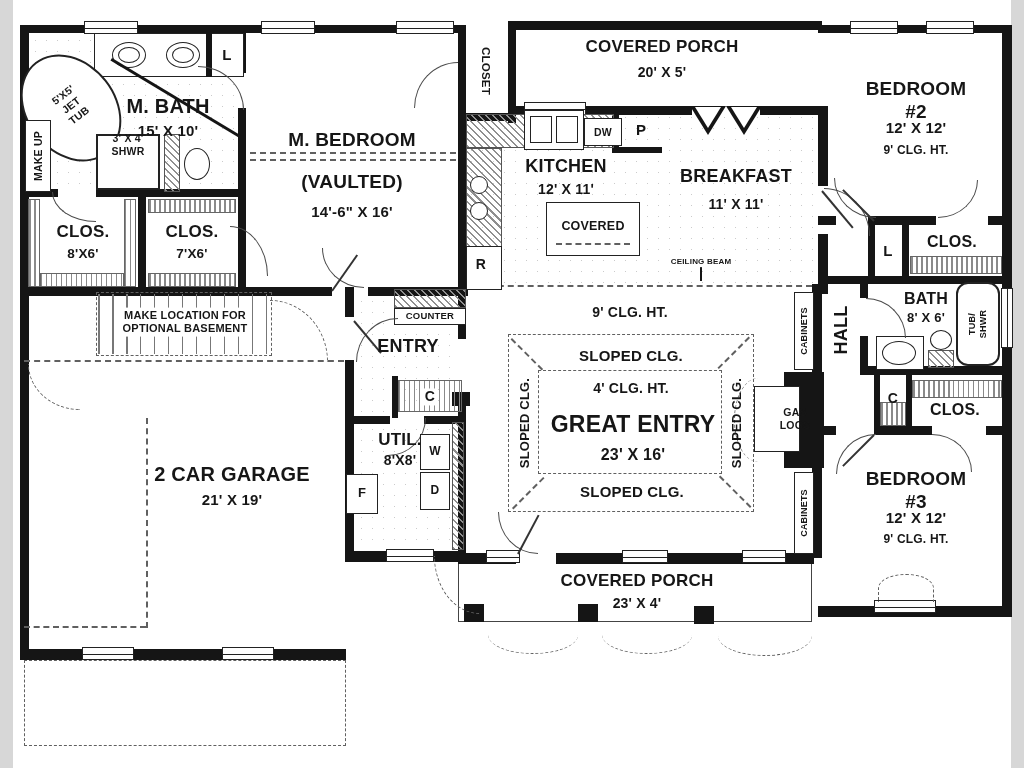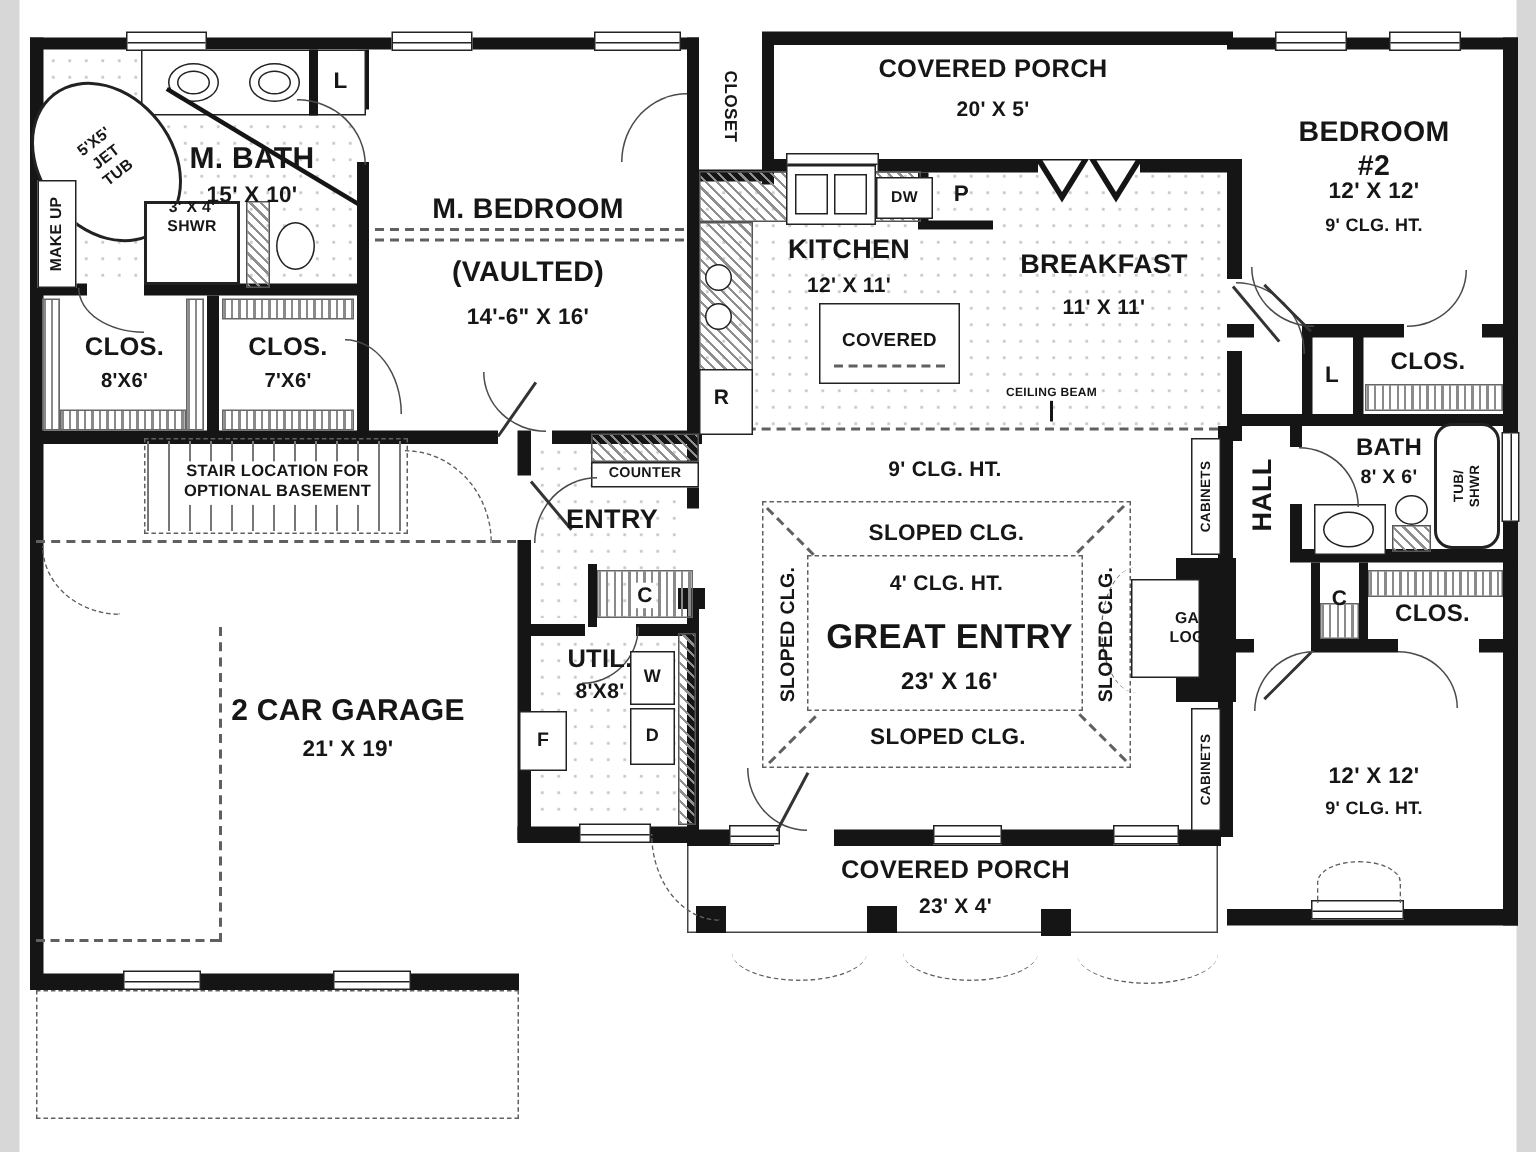--- a/index.html
+++ b/index.html
@@ -255,35 +255,36 @@
   <div class="lbl" style="left:916px;top:128px;font-size:15px">12' X 12'</div>
   <div class="lbl" style="left:916px;top:150px;font-size:12px">9' CLG. HT.</div>
   <div class="lbl" style="left:888px;top:251px;font-size:15px">L</div>
   <div class="lbl" style="left:952px;top:242px;font-size:16px">CLOS.</div>
   <div class="lbl rl" style="left:842px;top:330px;font-size:18px">HALL</div>
   <div class="lbl" style="left:926px;top:299px;font-size:16px">BATH</div>
   <div class="lbl" style="left:926px;top:318px;font-size:13px">8' X 6'</div>
   <div class="lbl rl" style="left:978px;top:324px;font-size:9px">TUB/ SHWR</div>
   <div class="lbl" style="left:893px;top:399px;font-size:14px">C</div>
   <div class="lbl" style="left:955px;top:410px;font-size:16px">CLOS.</div>
+  <div class="lbl" style="left:916px;top:490px;font-size:19px">BEDROOM #3</div>
   <div class="lbl" style="left:916px;top:518px;font-size:15px">12' X 12'</div>
   <div class="lbl" style="left:916px;top:539px;font-size:12px">9' CLG. HT.</div>
   <div class="lbl" style="left:630px;top:313px;font-size:14px">9' CLG. HT.</div>
   <div class="lbl" style="left:631px;top:356px;font-size:15px">SLOPED CLG.</div>
   <div class="lbl" style="left:631px;top:389px;font-size:14px">4' CLG. HT.</div>
   <div class="lbl" style="left:633px;top:424px;font-size:23px">GREAT ENTRY</div>
   <div class="lbl" style="left:633px;top:455px;font-size:16px">23' X 16'</div>
   <div class="lbl" style="left:632px;top:492px;font-size:15px">SLOPED CLG.</div>
   <div class="lbl rl" style="left:525px;top:423px;font-size:13px">SLOPED CLG.</div>
   <div class="lbl rl" style="left:737px;top:423px;font-size:13px">SLOPED CLG.</div>
   <div class="lbl" style="left:795px;top:419px;font-size:10.5px">GAS
 LOGS</div>
   <div class="lbl rl" style="left:804px;top:331px;font-size:9px">CABINETS</div>
   <div class="lbl rl" style="left:804px;top:513px;font-size:9px">CABINETS</div>
-  <div class="lbl" style="left:185px;top:322px;font-size:11px;background:#fff;padding:1px 3px">STAIR LOCATION FOR
+  <div class="lbl" style="left:185px;top:322px;font-size:11px;background:#fff;padding:1px 3px">MAKE LOCATION FOR
 OPTIONAL BASEMENT</div>
   <div class="lbl" style="left:408px;top:347px;font-size:18px">ENTRY</div>
   <div class="lbl" style="left:430px;top:316px;font-size:9.5px">COUNTER</div>
   <div class="lbl" style="left:430px;top:397px;font-size:14px;background:#fff;padding:0 2px">C</div>
   <div class="lbl" style="left:400px;top:440px;font-size:17px">UTIL.</div>
   <div class="lbl" style="left:400px;top:461px;font-size:14px">8'X8'</div>
   <div class="lbl" style="left:435px;top:451px;font-size:12px">W</div>
   <div class="lbl" style="left:435px;top:490px;font-size:12px">D</div>
   <div class="lbl" style="left:362px;top:493px;font-size:13px">F</div>
   <div class="lbl" style="left:232px;top:474px;font-size:20px">2 CAR GARAGE</div>

